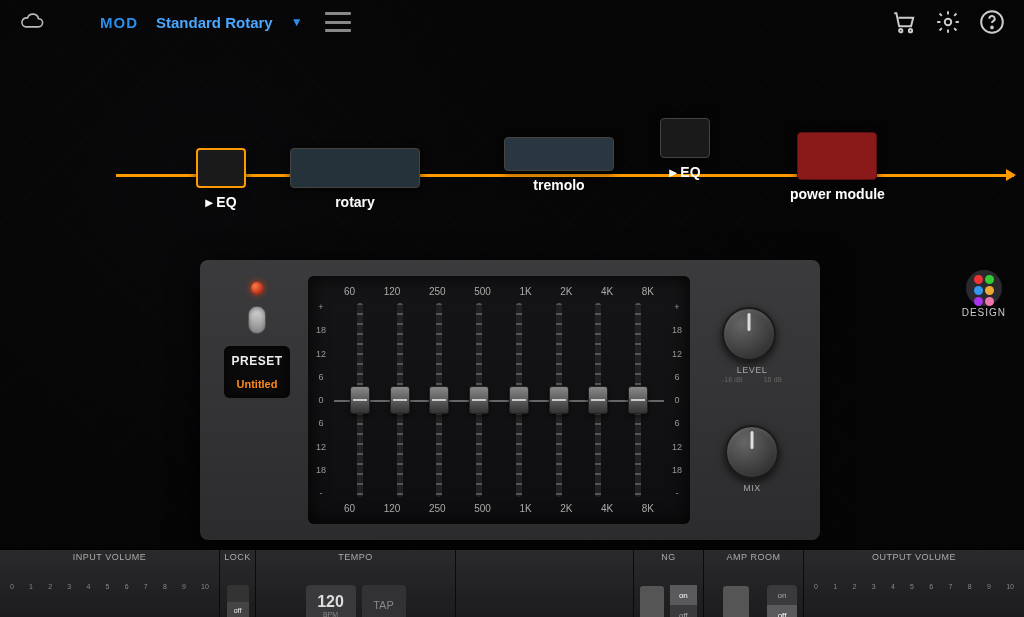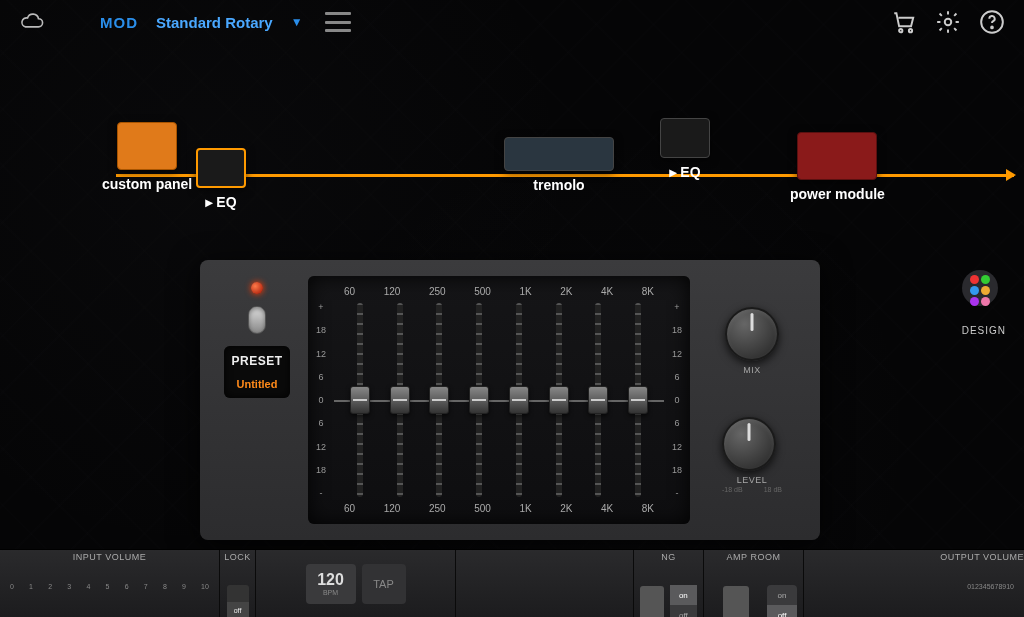--- a/index.html
+++ b/index.html
@@ -61,21 +61,21 @@
 .module .label { white-space:nowrap; }
 .pedal-box { background:#e07a1a!important; border:1px solid #a85400!important; }
 .eq-box { border:2px solid #ff9a00!important; background:#1a1a1a!important; }
 .rotary-box { width:130px!important; height:40px!important; background:#26323a!important; }
 .tremolo-box { width:110px!important; height:34px!important; background:#2a3640!important; }
 .eq2-box { background:#1a1a1a!important; }
 .power-box { width:80px!important; height:48px!important; background:#8a1a1a!important; border:1px solid #5a1010!important; }
 
 .design-btn {
   position:absolute; right:18px; top:270px;
-  display:flex; flex-direction:column; align-items:flex-start; gap:19px;
+  display:flex; flex-direction:column; align-items:center; gap:1px;
   z-index:5; cursor:pointer;
 }
 .design-ico {
   width:36px; height:36px; border-radius:50%; background:#2a2a2e;
   display:flex; flex-wrap:wrap; align-items:center; justify-content:center; padding:5px; gap:2px;
 }
 .design-ico span { width:9px; height:9px; border-radius:50%; }
 .design-lbl { font-size:10px; letter-spacing:1px; color:#ccc; }
 
 .eq-panel {
@@ -153,21 +153,21 @@
 .store-sec{flex:1;}
 .store-btn{flex:1;height:40px;margin:0 6px;background:#323234;border-radius:4px;display:flex;align-items:center;justify-content:center;font-size:14px;color:#bbb;letter-spacing:1px;cursor:pointer;}
 
 .ng-sec{width:70px;}
 .amp-sec{width:100px;}
 .sw-box{width:30px;height:40px;background:#3a3a3c;border-radius:4px;display:flex;flex-direction:column;font-size:8px;color:#aaa;cursor:pointer;}
 .sw-box .h{flex:1;display:flex;align-items:center;justify-content:center;}
 .sw-box .h.active{background:#5a5a5c;color:#fff;}
 .sw-thumb{width:26px;height:38px;background:#555;border-radius:3px;margin:1px auto;cursor:pointer;}
 
-.out-sec{width:220px;border-right:none;align-items:flex-end;}
+.out-sec{width:220px;border-right:none;}
 </style>
 </head>
 <body>
 
 <div class="circuit-bg"></div>
 
 <div class="topbar">
   <span class="cloud-ico ico-btn">
     <svg viewBox="0 0 32 24" fill="none" stroke="#bbb" stroke-width="2">
         <path d="M24 18a5 5 0 0 0 0-10 7 7 0 0 0-13.5-1A5 5 0 0 0 8 18h16z"></path>
@@ -200,30 +200,30 @@
         <circle cx="12" cy="12" r="10"></circle>
         <path d="M9.5 9a2.5 2.5 0 1 1 3.5 2.3c-.8.4-1 1-1 1.7"></path>
         <circle cx="12" cy="17" r="0.8" fill="#ccc"></circle>
       </svg>
   </span>
 </div>
 
 <div class="chain">
   <div class="chain-line"></div>
 
-  <div class="module" style="left:102px;top:18px;">
-    <div class="box pedal-box"></div>
-    <div class="label">custom panel</div>
-  </div>
 
   <div class="module small" style="left:196px;top:44px;">
     <div class="box eq-box"></div>
     <div class="label">▸ EQ</div>
   </div>
 
+  <div class="module" style="left:290px;top:44px;">
+    <div class="box rotary-box"></div>
+    <div class="label">rotary</div>
+  </div>
 
   <div class="module" style="left:504px;top:8px;margin-top:25px;">
     <div class="box tremolo-box"></div>
     <div class="label">tremolo</div>
   </div>
 
   <div class="module small" style="left:660px;top:14px;">
     <div class="box eq2-box"></div>
     <div class="label">▸ EQ</div>
   </div>
@@ -331,29 +331,29 @@
       <span>1K</span>
       <span>2K</span>
       <span>4K</span>
       <span>8K</span>
     </div>
   </div>
 
   <div class="panel-knobs">
     <div class="knob-wrap">
       <div class="knob"></div>
-      <div class="knob-lbl">MIX</div>
-    </div>
-    <div class="knob-wrap">
-      <div class="knob"></div>
       <div class="knob-lbl">LEVEL</div>
       <div class="knob-range">
           <span>-18 dB</span>
           <span>18 dB</span>
         </div>
+    </div>
+    <div class="knob-wrap">
+      <div class="knob"></div>
+      <div class="knob-lbl">MIX</div>
     </div>
   </div>
 </div>
 
 <div class="bottombar">
 
   <div class="bb-section vol-sec">
     <div class="bb-head">INPUT VOLUME</div>
     <div class="vol-scale">
       <span>0</span>
@@ -399,20 +399,21 @@
     <div class="bb-head">LOCK</div>
     <div class="bb-body">
       <div class="lock-toggle">
         <div class="half"></div>
         <div class="half on">off</div>
       </div>
     </div>
   </div>
 
   <div class="bb-section tempo-sec">
+    <div class="bb-head">TEMPO</div>
     <div class="bb-body">
       <div class="bpm-box">
         <div class="bpm-val">120</div>
         <div class="bpm-lbl">BPM</div>
       </div>
       <div class="tap-btn">TAP</div>
     </div>
   </div>
 
   <div class="bb-section store-sec">

